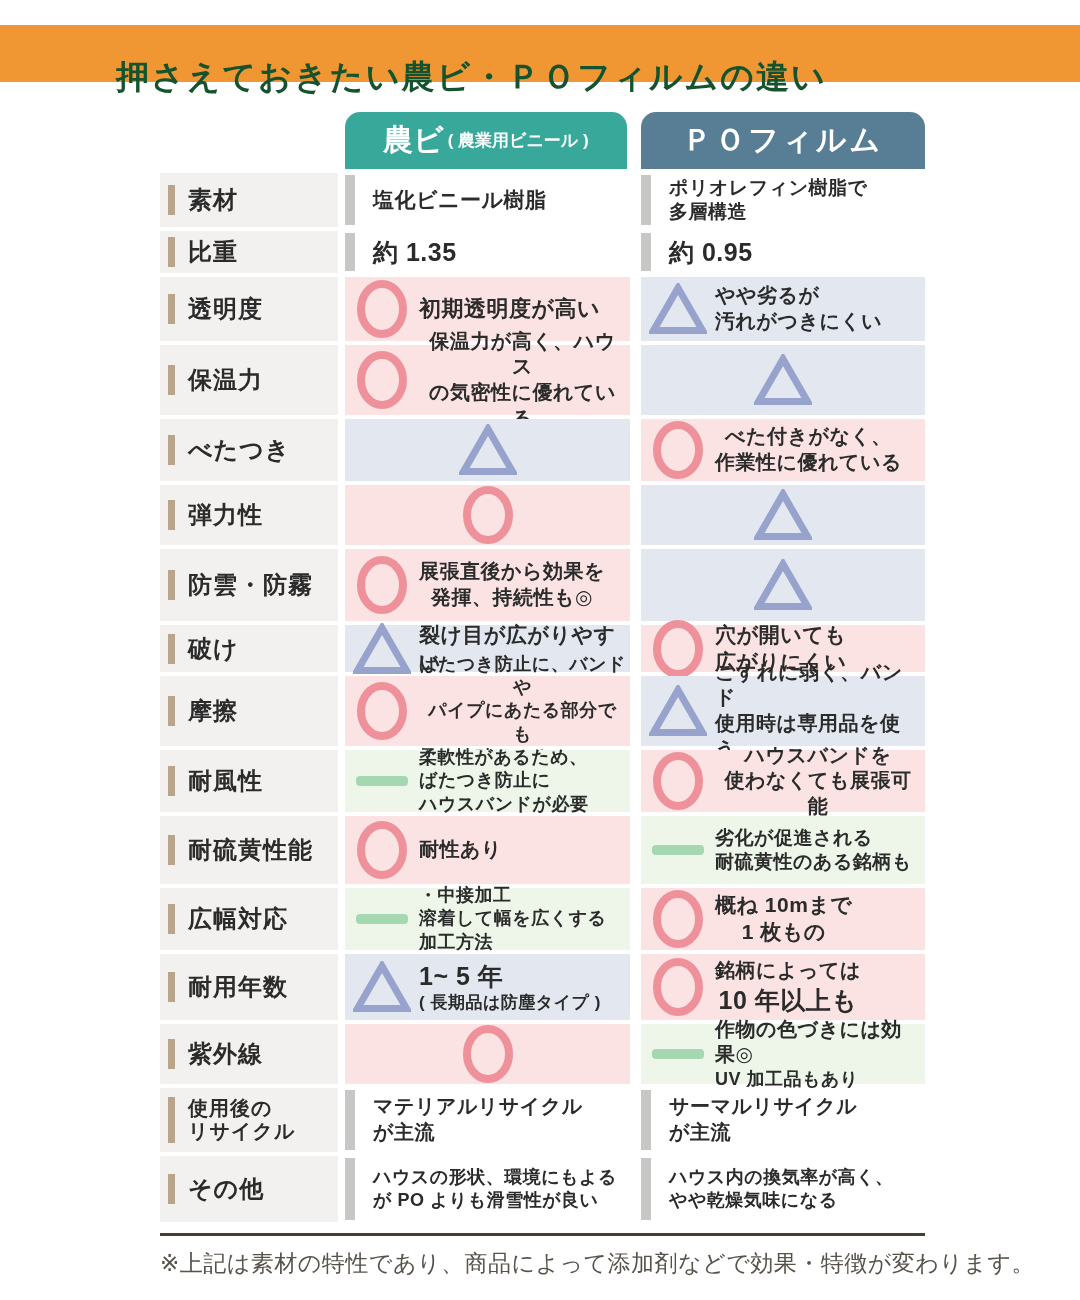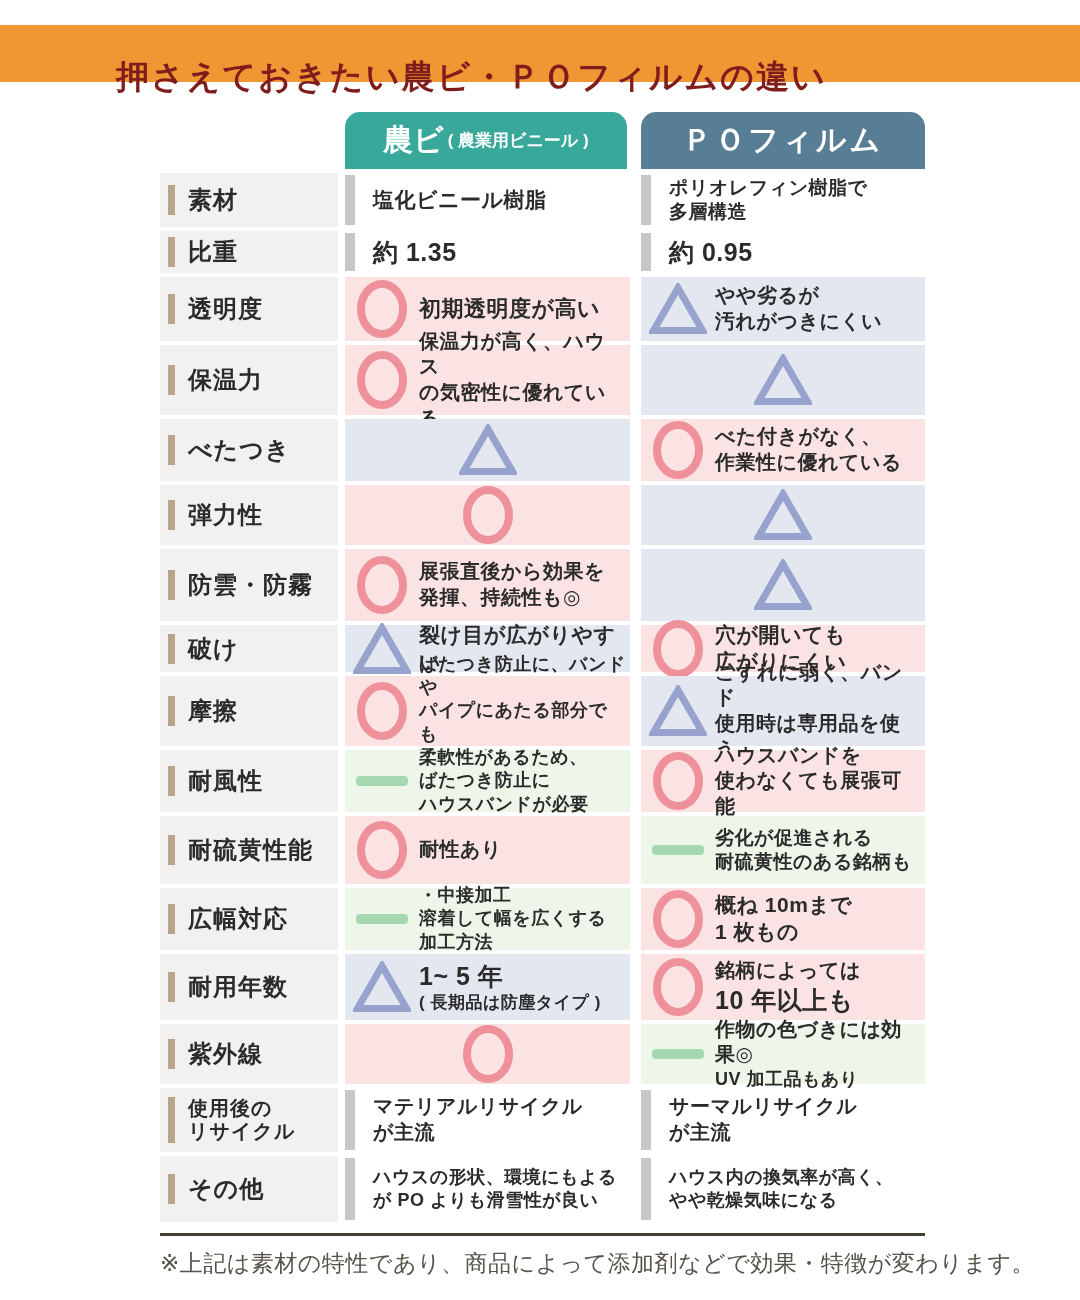--- a/index.html
+++ b/index.html
@@ -14,21 +14,21 @@
   body{
     width:1080px;height:1300px;overflow:hidden;position:relative;
     font-family:"Liberation Sans","DejaVu Sans",sans-serif;
     color:var(--text);
   }
   .banner{
     margin-top:25px;width:1080px;height:57px;background:var(--banner);
     display:flex;align-items:center;padding-left:116px;
   }
   .banner h1{
-    color:#7f1d1d;font-size:33px;font-weight:700;letter-spacing:2px;margin-top:47px;
+    color:#14532d;font-size:33px;font-weight:700;letter-spacing:2px;margin-top:47px;
   }
   .table{margin-left:160px;width:765px;margin-top:30px;}
   .headrow{display:flex;margin-left:185px;gap:14px;height:57px;}
   .colhead{
     display:flex;align-items:center;justify-content:center;
     border-radius:15px 15px 0 0;color:#fff;font-weight:700;
   }
   .colhead.nobi{width:285px;background:var(--nobi-header);}
   .colhead.po{width:288px;background:var(--po-header);letter-spacing:3px;}
   .colhead .main{font-size:30px;}
@@ -37,21 +37,21 @@
   .row{display:flex;}
   .labelcell{
     width:178px;background:var(--label-bg);display:flex;align-items:center;flex-shrink:0;
   }
   .labbar{width:7px;height:30px;background:var(--label-bar);margin-left:8px;flex-shrink:0;}
   .labbar.tall{height:46px;}
   .labtext{margin-left:13px;font-weight:700;font-size:24px;line-height:1.15;letter-spacing:1px;}
   .cell{display:flex;align-items:center;}
   .cell.col1{width:285px;margin-left:7px;}
   .cell.col2{width:284px;margin-left:11px;}
-  .cell.good{background:var(--good-bg);}
+  .cell.good{background:var(--good-bg);text-align:center;}
   .cell.fair{background:var(--fair-bg);}
   .cell.note{background:var(--note-bg);}
   .cell.plain{background:#ffffff;}
   .cell.centered{justify-content:center;}
   .sym{width:74px;display:flex;justify-content:center;align-items:center;flex-shrink:0;}
   .cell.centered .sym{width:auto;}
   .sym-circle{color:var(--circle);}
   .sym-triangle{color:var(--triangle);}
   .sym-dash{color:var(--dash);}
   .pbar{width:10px;align-self:stretch;margin:2px 0;background:var(--plain-bar);flex-shrink:0;}

